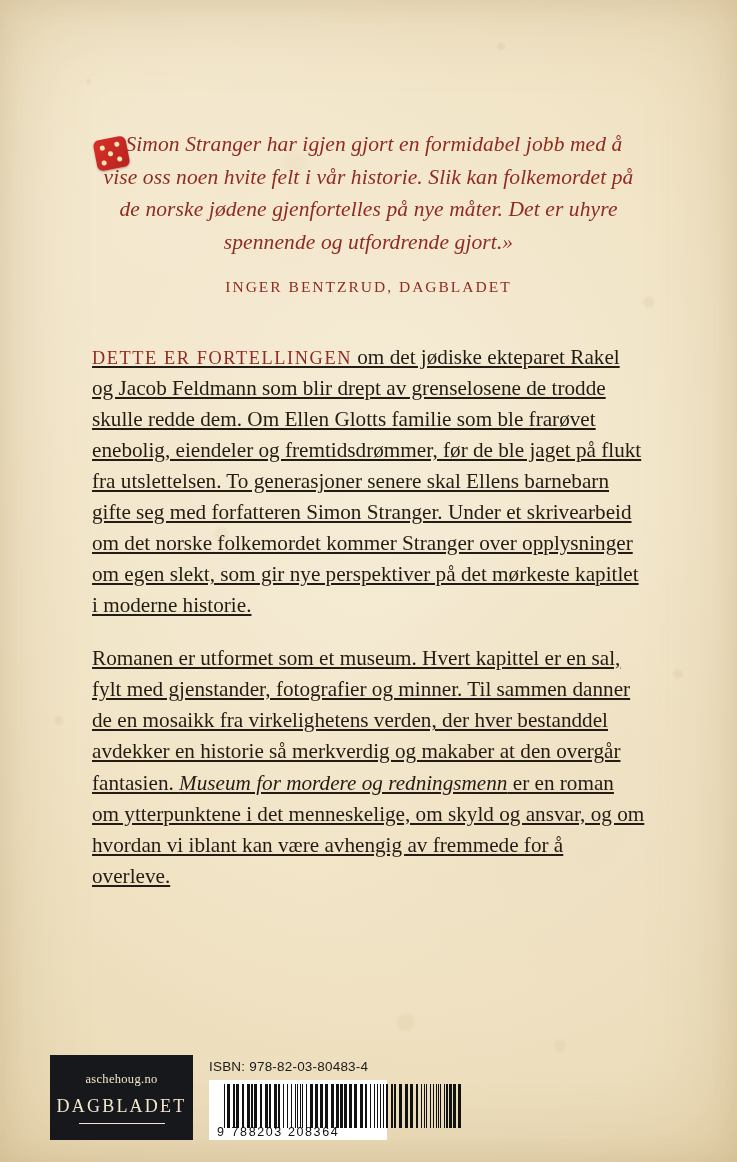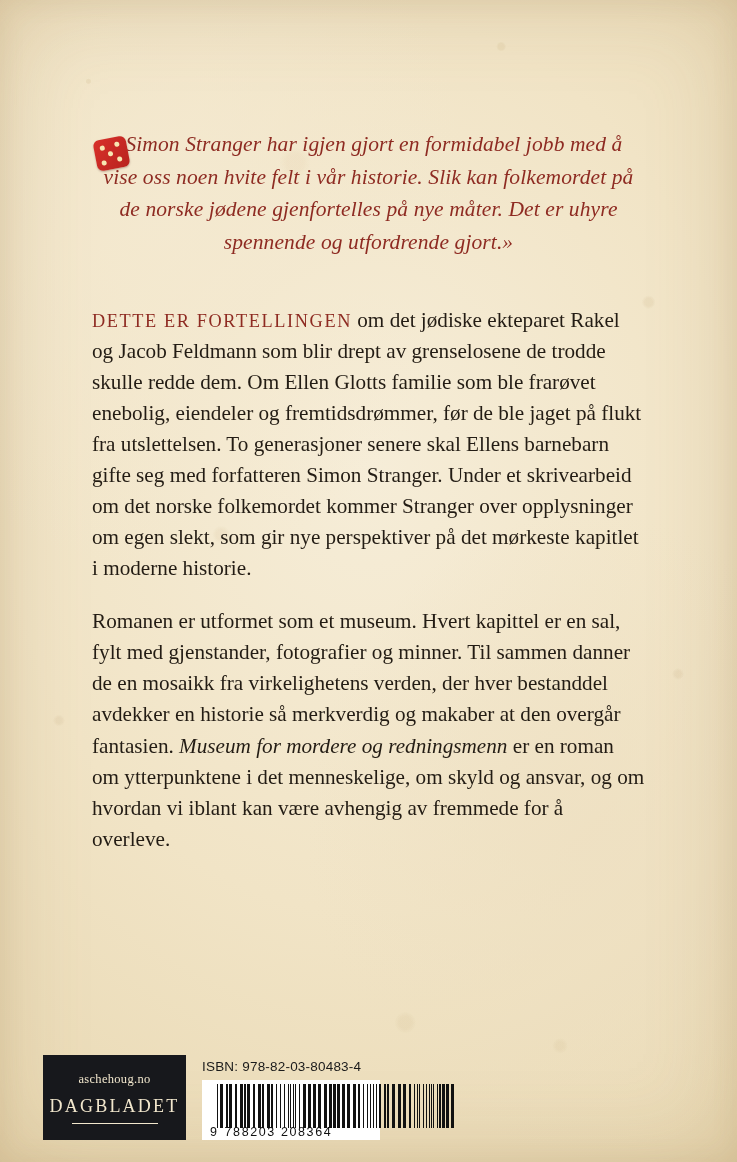--- a/index.html
+++ b/index.html
@@ -105,40 +105,41 @@
     text-transform: uppercase;
   }
 
   
   .body-copy {
     margin-top: 46px;
     color: #231c14;
     font-size: 21.2px;
     line-height: 1.465;
     text-align: left;
+    text-decoration: underline;
   }
   .body-copy p {
     margin: 0 0 22px 0;
   }
   .body-copy p:last-child { margin-bottom: 0; }
   .lead-caps {
     font-variant: small-caps;
     text-transform: uppercase;
     letter-spacing: 1.6px;
     font-size: 18.3px;
     color: #8e2b22;
   }
   .book-title-italic {
     font-style: italic;
   }
 
   
   .footer {
     position: absolute;
-    left: 5px;
+    left: 12px;
     bottom: 0;
     width: 623px;
     height: 128px;
     z-index: 3;
   }
   .publisher-mark {
     position: absolute;
     left: 38px;
     bottom: 22px;
     width: 143px;
@@ -230,20 +231,21 @@
 
     <div class="quote-block">
       <div class="dice">
         <span class="pip p1"></span>
         <span class="pip p2"></span>
         <span class="pip p3"></span>
         <span class="pip p4"></span>
         <span class="pip p5"></span>
       </div>
       <p class="quote-text">«Simon Stranger har igjen gjort en formidabel jobb med å vise oss noen hvite felt i vår historie. Slik kan folkemordet på de norske jødene gjenfortelles på nye måter. Det er uhyre spennende og utfordrende gjort.»</p>
+      <div class="quote-source">INGER BENTZRUD, DAGBLADET</div>
     </div>
 
     <div class="body-copy">
       <p><span class="lead-caps">DETTE ER FORTELLINGEN</span><span> om det jødiske ekteparet Rakel og Jacob Feldmann som blir drept av grenselosene de trodde skulle redde dem. Om Ellen Glotts familie som ble frarøvet enebolig, eiendeler og fremtidsdrømmer, før de ble jaget på flukt fra utslettelsen. To generasjoner senere skal Ellens barnebarn gifte seg med forfatteren Simon Stranger. Under et skrivearbeid om det norske folkemordet kommer Stranger over opplysninger om egen slekt, som gir nye perspektiver på det mørkeste kapitlet i moderne historie.</span></p>
       <p><span>Romanen er utformet som et museum. Hvert kapittel er en sal, fylt med gjenstander, fotografier og minner. Til sammen danner de en mosaikk fra virkelighetens verden, der hver bestanddel avdekker en historie så merkverdig og makaber at den overgår fantasien. </span><span class="book-title-italic">Museum for mordere og rednings­menn</span><span> er en roman om ytterpunktene i det menneskelige, om skyld og ansvar, og om hvordan vi iblant kan være avhengig av fremmede for å overleve.</span></p>
     </div>
 
   </div>
 
   <div class="footer">

